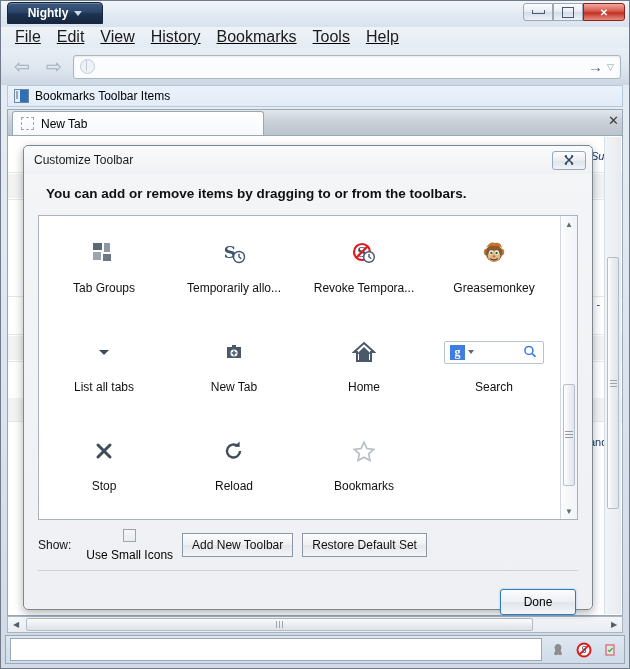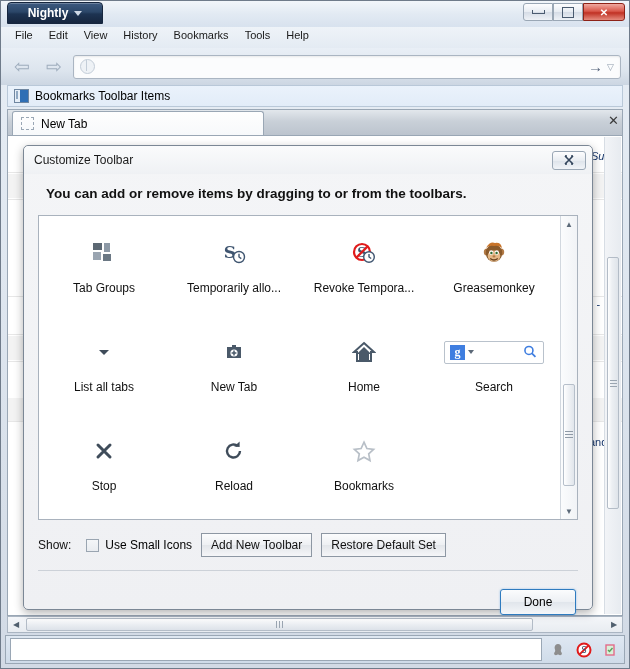--- a/index.html
+++ b/index.html
@@ -53,23 +53,24 @@
     background: linear-gradient(to bottom,#f0a9a0 0%, #d9584b 45%, #c03124 55%, #e58b7e 100%);
     border-color:#8d2217; color:#fff; font-weight:bold;
     border-top-right-radius:3px; border-bottom-right-radius:3px;
   }
   .winbtn .mg { display:block; width:11px;height:3px;border:1px solid #4a5b70;border-top:none;background:transparent;}
   .winbtn .mx { display:block; width:10px;height:9px;border:1px solid #4a5b70; position:relative;}
   .winbtn .mx:after{content:"";position:absolute;left:-1px;top:-1px;right:-1px;height:2px;border-top:1px solid #4a5b70;}
   
   #menubar {
     position:absolute; left:0; top:26px; width:100%; height:21px;
-    display:flex; align-items:flex-start; padding-left:6px; box-sizing:border-box;
+    display:flex; align-items:flex-end; padding-left:6px; box-sizing:border-box;
     background: linear-gradient(to bottom,#eef3f8 0%, #e4ebf3 100%);
-    font-size:11px;
+    font-size:16px;
+    text-decoration:underline;
   }
   .menuitem { padding:2px 8px; color:#1a1a1a; white-space:nowrap;}
   
   #navbar {
     position:absolute; left:0; top:47px; width:100%; height:37px;
     display:flex; align-items:center; padding:0 8px; box-sizing:border-box; gap:6px;
     background: linear-gradient(to bottom,#e9eff6 0%, #dde5ee 60%, #ccd6e2 100%);
   }
   .navarrow { width:26px;height:26px; display:flex;align-items:center;justify-content:center; color:#9fadbd; font-size:19px;}
   #urlbar {
@@ -239,21 +240,21 @@
     display:flex; align-items:center; gap:9px;
   }
   #showlabel{font-size:12px;color:#111;}
   #showselect {
     width:105px; height:22px; border:1px solid #8d97a3; border-radius:2px;
     background:linear-gradient(to bottom,#fcfcfd 0%, #eef0f3 48%, #e4e7eb 52%, #f6f7f9 100%);
     display:flex; align-items:center; padding:0 4px 0 7px; box-sizing:border-box; font-size:12px;
   }
   #showselect .val{flex:1;}
   #showselect .dd{width:0;height:0;border-left:4px solid transparent;border-right:4px solid transparent;border-top:5px solid #2d3b4c;}
-  .chkwrap{display:flex;align-items:center;gap:6px;font-size:12px;margin-left:6px;}
+  .chkwrap{display:flex;align-items:center;gap:6px;font-size:12px;margin-left:6px;flex-direction:column;}
   .chkbox{width:13px;height:13px;border:1px solid #9aa5b1;background:linear-gradient(to bottom,#f4f6f8,#e9ecf0); box-sizing:border-box;}
   .btn {
     height:24px; border:1px solid #8d97a3; border-radius:0;
     background:linear-gradient(to bottom,#fbfcfd 0%, #eef0f3 48%, #e3e6ea 52%, #f5f6f8 100%);
     display:flex;align-items:center;justify-content:center; padding:0 9px; font-size:12px;
     box-sizing:border-box; color:#111;
   }
   #divider {
     position:absolute; left:14px; right:14px; top:396px; height:1px; background:#ccd1d8;
   }

